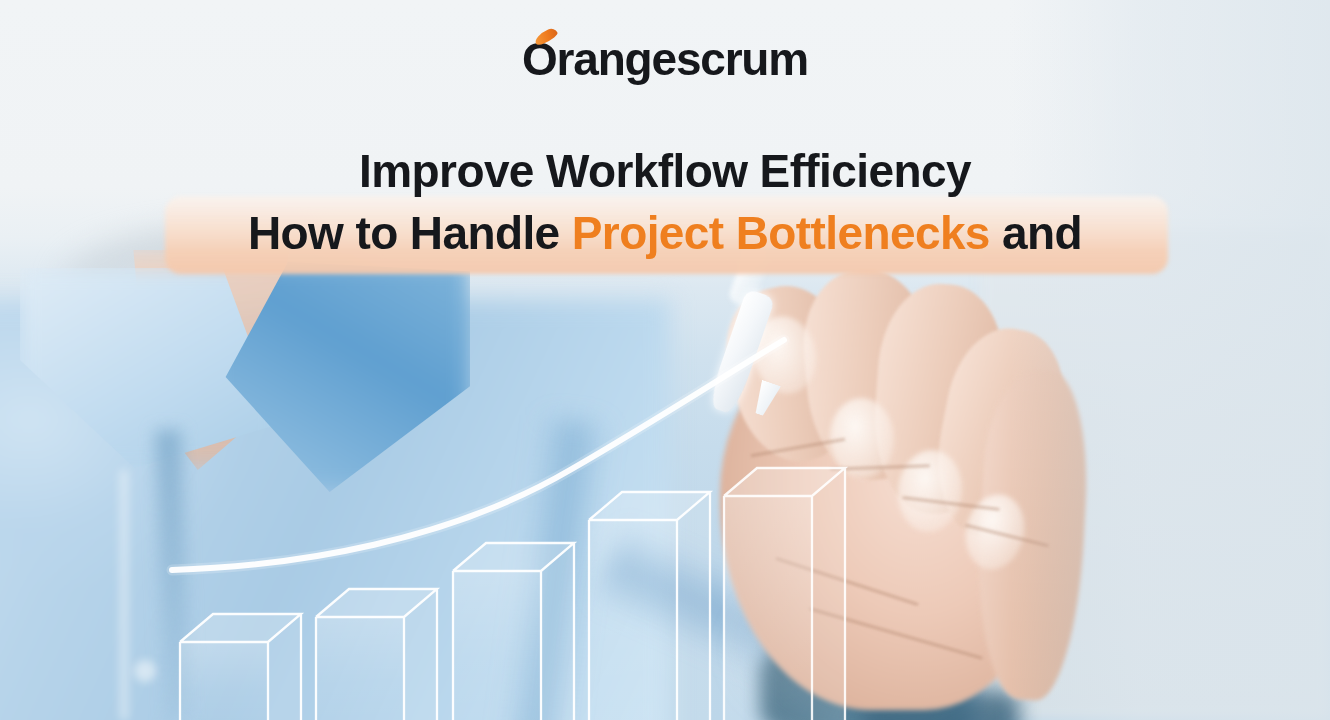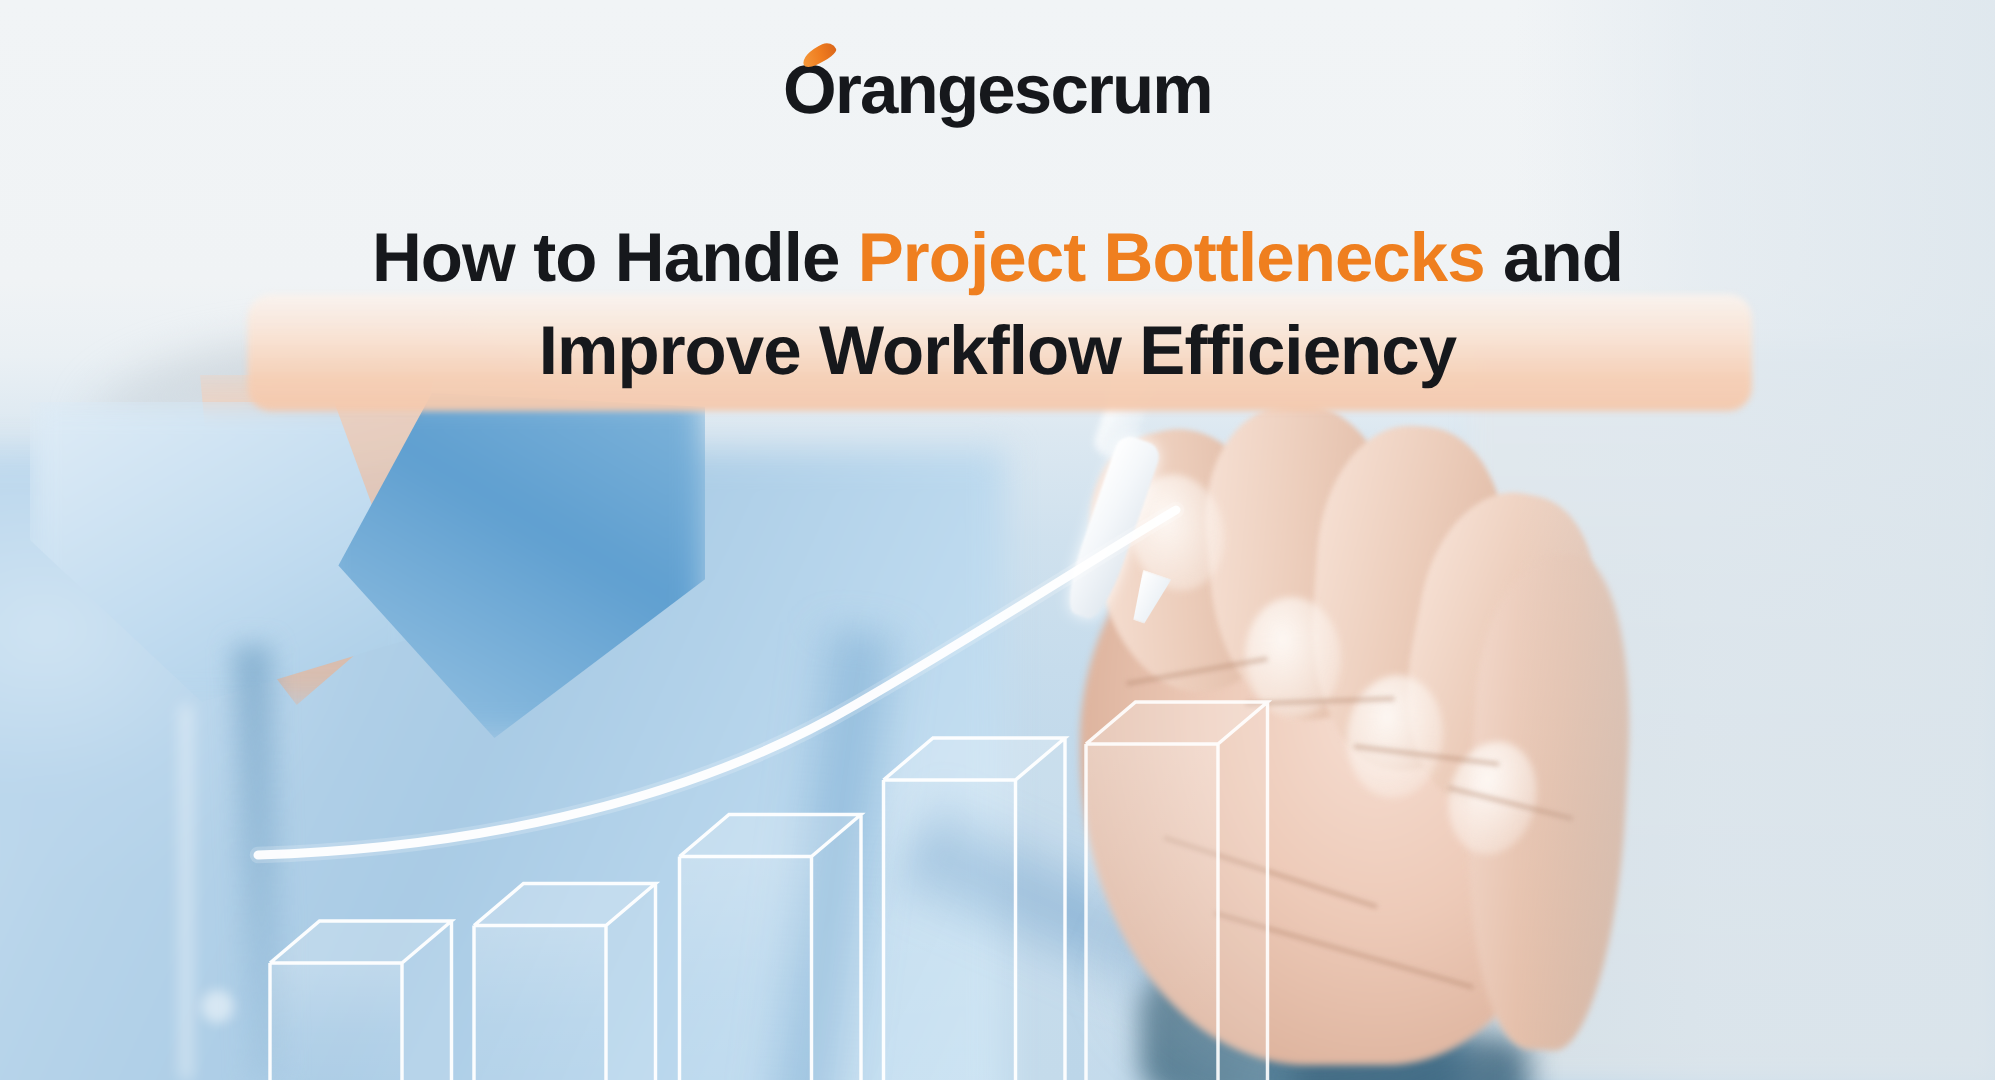--- a/index.html
+++ b/index.html
@@ -412,19 +412,19 @@
 
   <div class="brand">
     <span class="brand-inner">
       <span class="leaf"></span>
       <span class="brand-text">Orangescrum</span>
     </span>
   </div>
 
   <div class="headline-band"></div>
   <div class="headline">
+    <div class="hl-line">Improve Workflow Efficiency</div>
     <div class="hl-line">
       <span>How to Handle </span><span class="hl-accent">Project Bottlenecks</span><span> and</span>
     </div>
-    <div class="hl-line">Improve Workflow Efficiency</div>
   </div>
 
 </div>
 
 </body></html>

